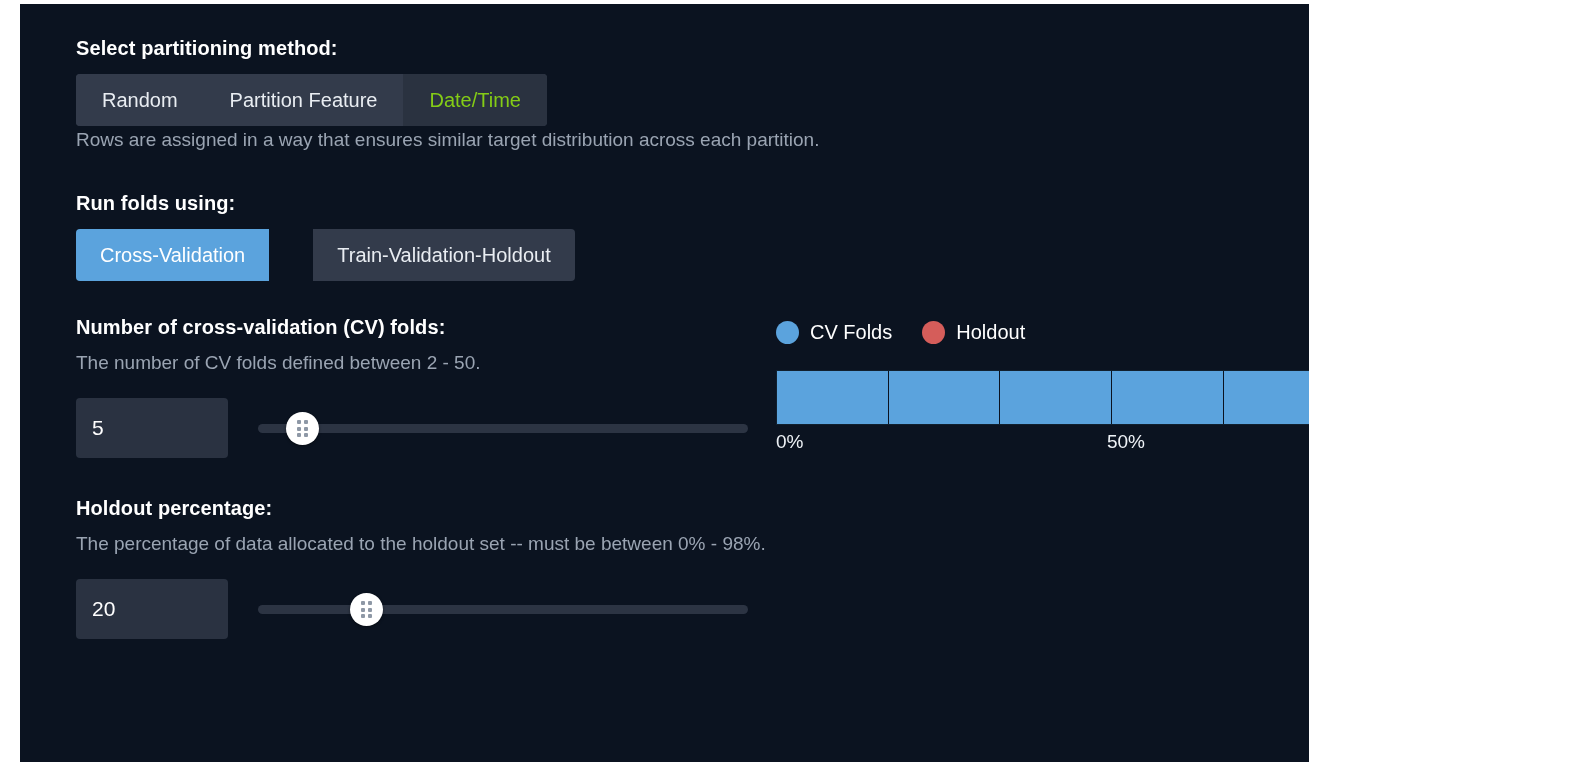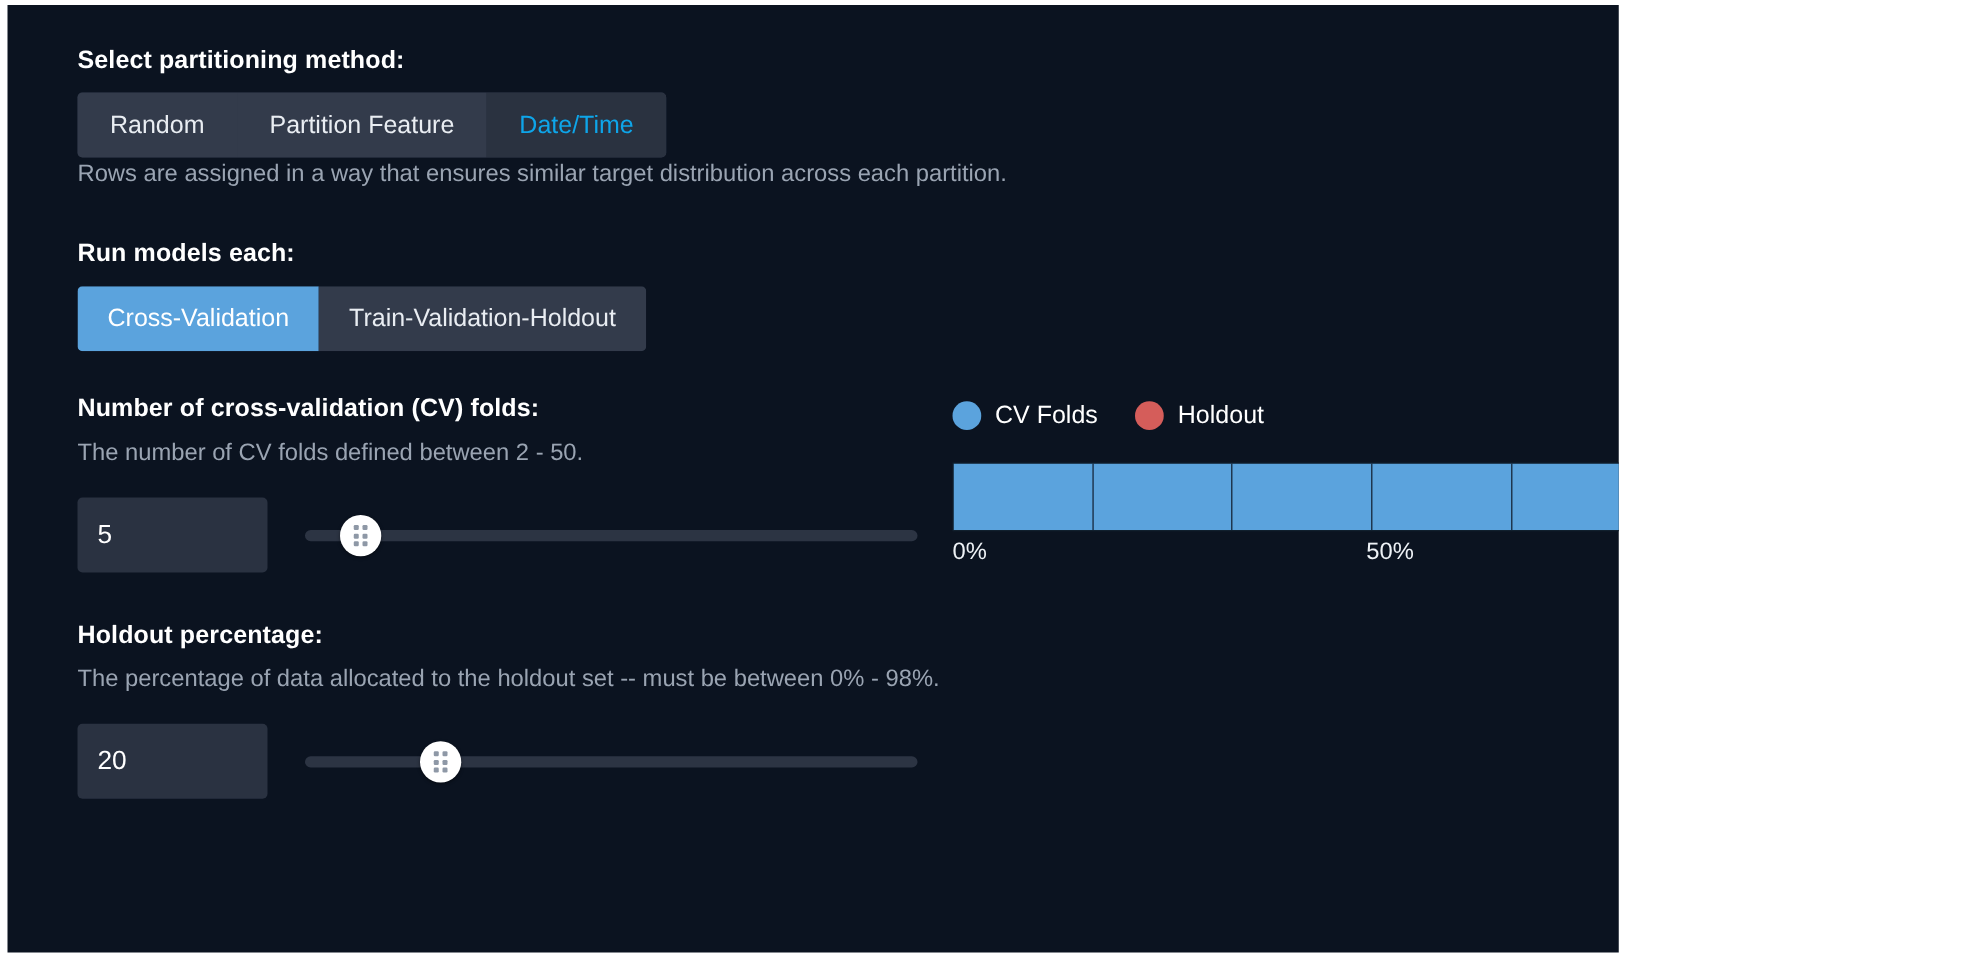--- a/index.html
+++ b/index.html
@@ -9,21 +9,21 @@
   }
   body {
     width: 1578px;
     height: 768px;
     overflow: hidden;
     font-family: "Liberation Sans", sans-serif;
   }
 
   #app {
     position: absolute;
-    left: 6px;
+    left: 20px;
     top: 4px;
     width: 1289px;
     height: 758px;
     background: #0b1320;
     overflow: hidden;
   }
 
   .inner {
     position: absolute;
     left: 56px;
@@ -68,29 +68,30 @@
     line-height: 52px;
     cursor: pointer;
     white-space: nowrap;
   }
   .seg-btn.active {
     background: #5ba3dd;
     color: #ffffff;
   }
   .seg-btn.disabled {
     background: #2a3240;
-    color: #0ea5e9;
+    color: #84cc16;
     cursor: default;
   }
 
   
   .toggle2 {
     display: inline-flex;
     border-radius: 4px;
     overflow: hidden;
+    gap: 44px;
   }
   .toggle2 .seg-btn { padding: 0 24px; }
 
   
   .cols {
     display: flex;
     margin-top: 34px;
   }
   .col-left { width: 700px; flex: 0 0 700px; }
   .col-right { flex: 1 1 auto; padding-top: 6px; }
@@ -225,21 +226,21 @@
           <button class="seg-btn">Random</button>
           <button class="seg-btn">Partition Feature</button>
           <button class="seg-btn disabled">Date/Time</button>
         </div>
       </div>
 
       <div class="helper-text" style="">Rows are assigned in a way that ensures similar target distribution across each partition.</div>
     </div>
 
     <div class="mt-big">
-      <div class="section-label">Run models each:</div>
+      <div class="section-label">Run folds using:</div>
 
       <div style="margin-top:14px;">
         <div class="toggle2">
           <button class="seg-btn active">Cross-Validation</button>
           <button class="seg-btn">Train-Validation-Holdout</button>
         </div>
       </div>
     </div>
 
     <div class="cols">

